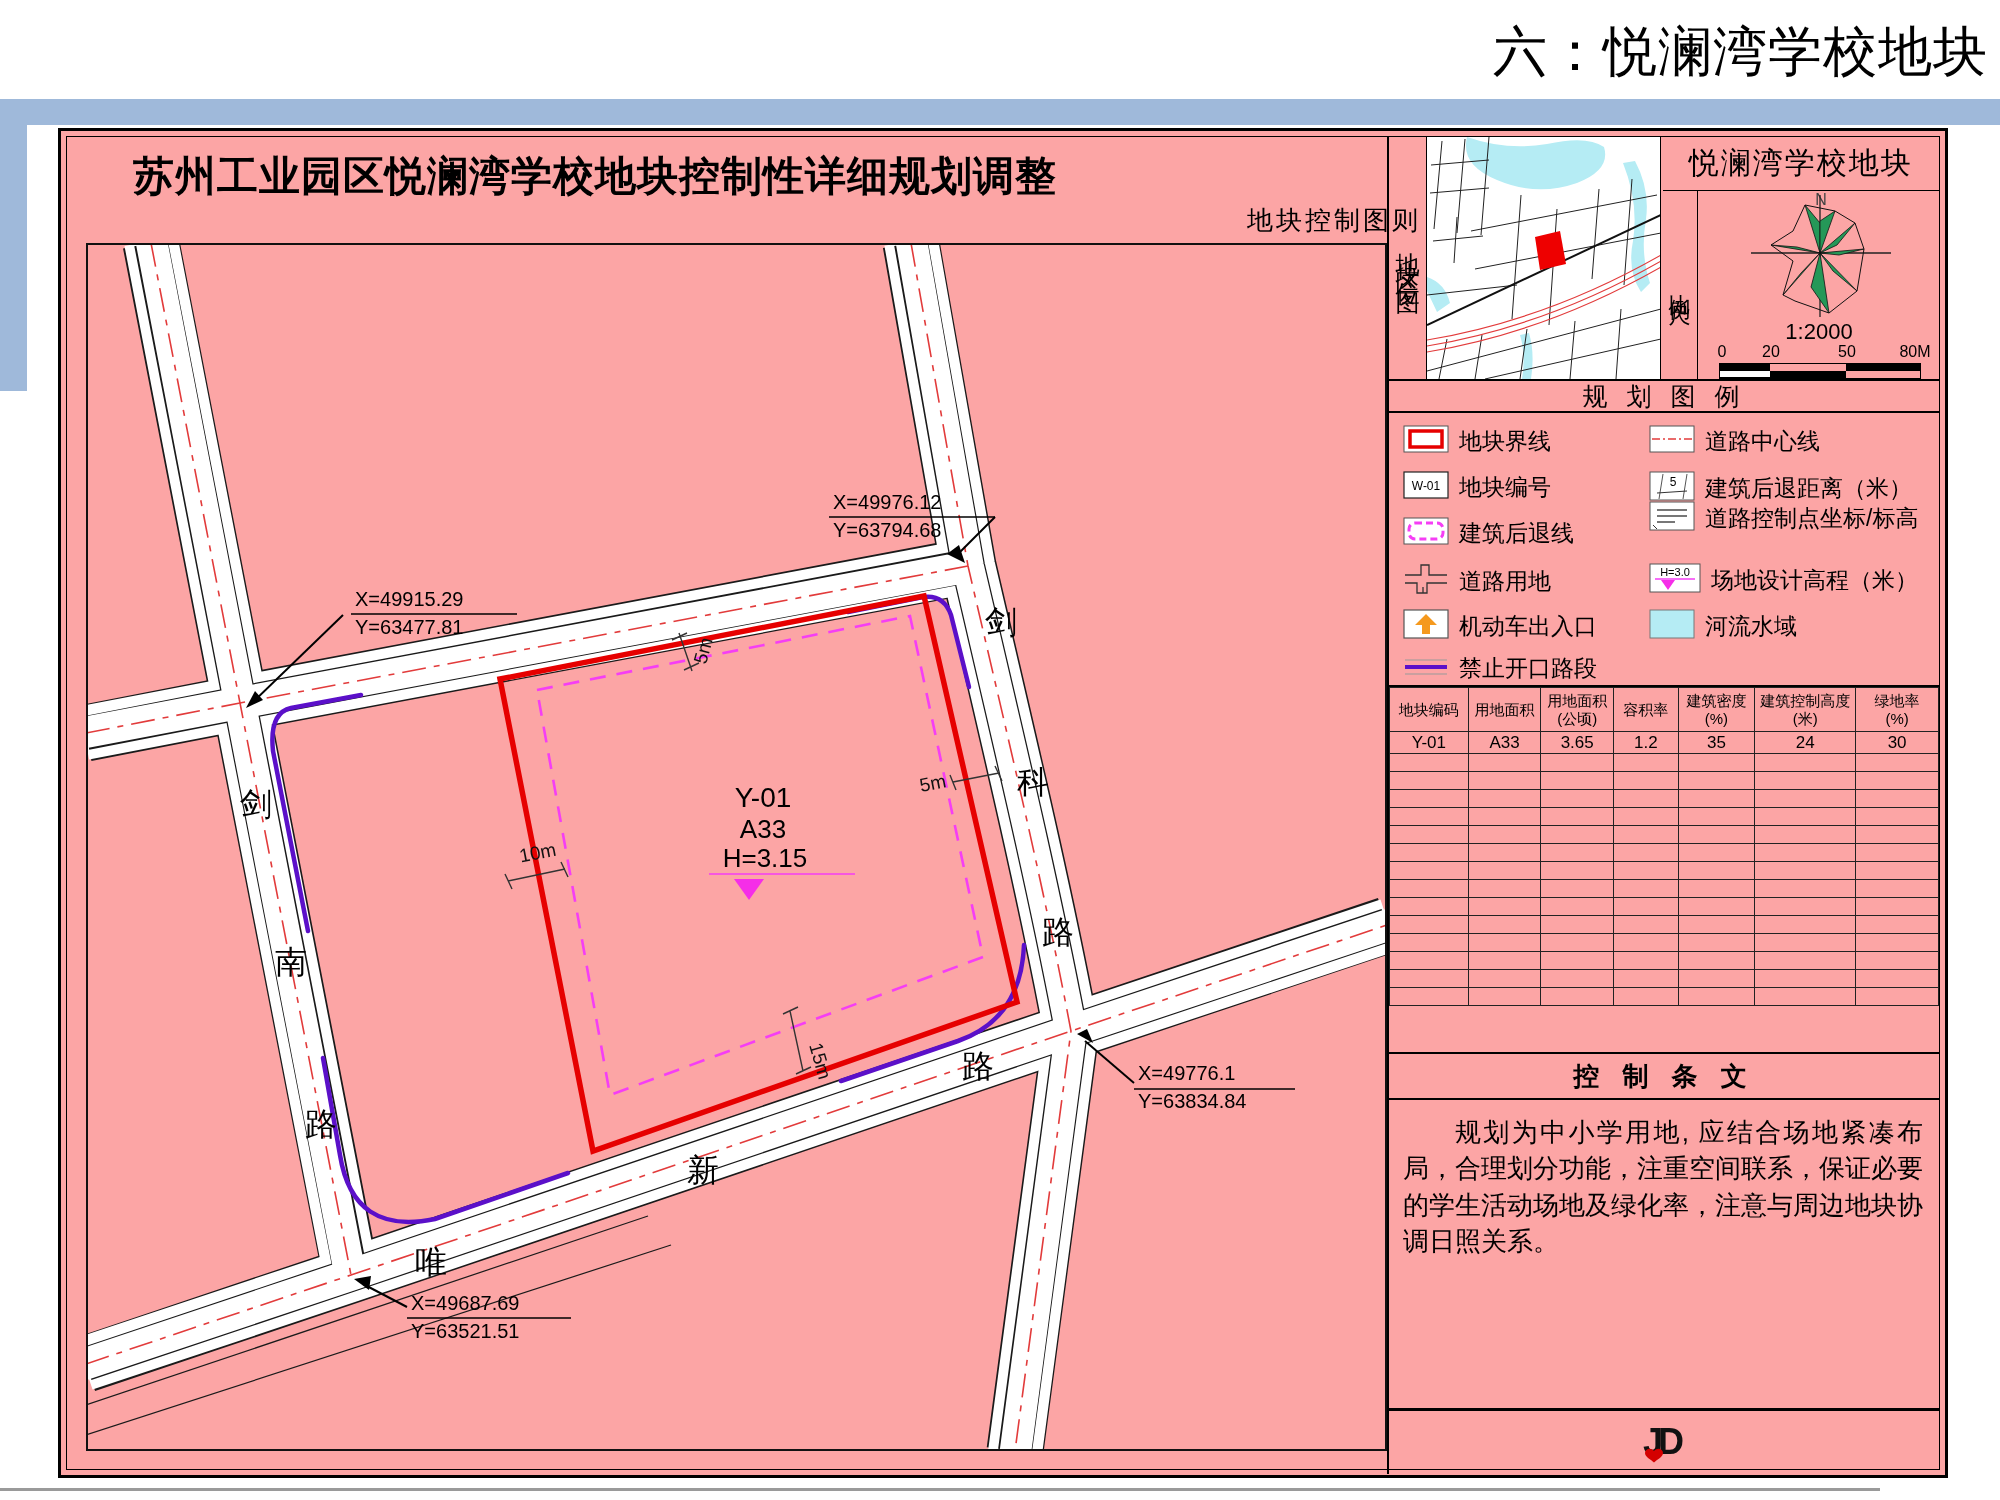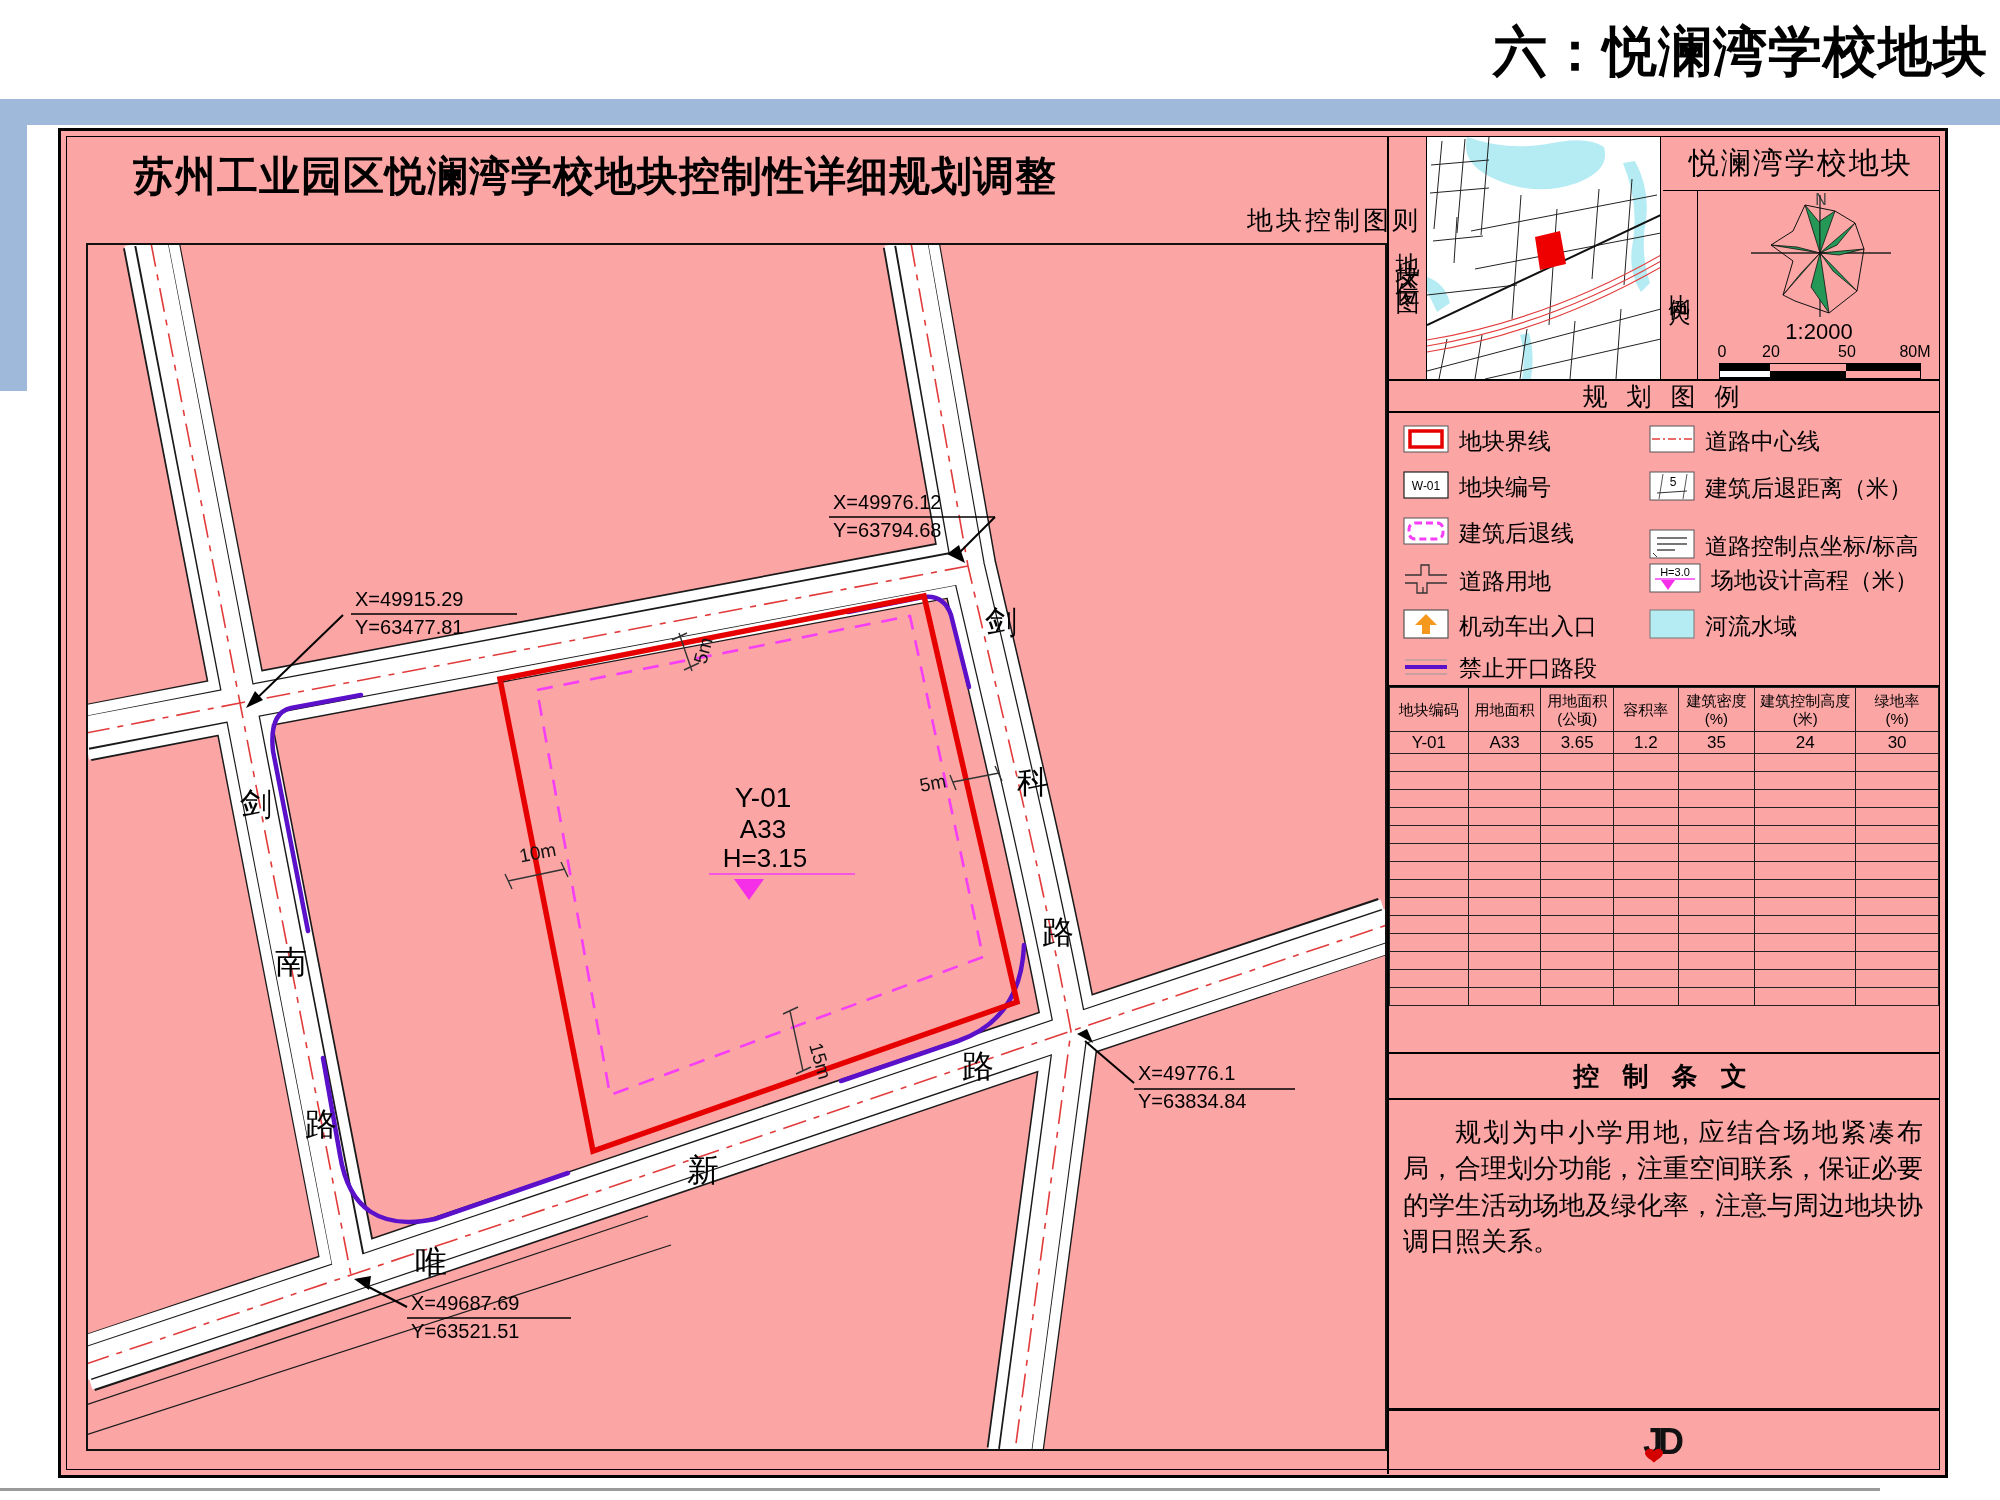--- a/index.html
+++ b/index.html
@@ -1,21 +1,21 @@
 <!DOCTYPE html>
 <html><head>
 <meta charset="utf-8">
 <style>
   html,body{margin:0;padding:0;background:#fff;}
   *{box-sizing:border-box;}
   body{font-family:"Liberation Sans","DejaVu Sans",sans-serif;}
   .stage{position:relative;width:2000px;height:1500px;background:#ffffff;overflow:hidden;}
 
   
-  .slide-title{position:absolute;top:16px;right:12px;font-size:54px;font-weight:700;color:#000;letter-spacing:1px;}
+  .slide-title{position:absolute;top:16px;right:12px;font-size:54px;font-weight:400;color:#000;letter-spacing:1px;}
   .top-band{position:absolute;left:0;top:99px;width:2000px;height:26px;background:#9fb9da;}
   .left-stripe{position:absolute;left:0;top:99px;width:27px;height:292px;background:#9fb9da;}
   .bottom-rule{position:absolute;left:0;top:1488px;width:1880px;height:3px;background:#9a9a9a;}
 
   
   .sheet{position:absolute;left:58px;top:128px;width:1890px;height:1350px;border:3px solid #000;background:#fca5a5;}
   .sheet-inner{position:absolute;left:5px;top:5px;right:5px;bottom:5px;border:1px solid #000;}
 
   .main-title{position:absolute;left:72px;top:18px;font-size:41px;font-weight:700;color:#000;letter-spacing:1px;}
   .sub-title{position:absolute;left:940px;top:72px;width:420px;text-align:right;font-size:26px;color:#000;letter-spacing:3px;}
@@ -336,21 +336,21 @@
 
         <div class="lg-item" style="left:14px;top:104px">
           <span class="icon">
             <svg width="46" height="28">
                 <rect x="1" y="1" width="44" height="26" fill="#fff" stroke="#555" stroke-width="1"></rect>
                 <rect x="6" y="6" width="34" height="16" rx="6" fill="none" stroke="#f53ef5" stroke-width="3" stroke-dasharray="7 4"></rect>
               </svg>
           </span>
           <span class="lbl">建筑后退线</span>
         </div>
-        <div class="lg-item" style="left:260px;top:116px">
+        <div class="lg-item" style="left:260px;top:88px">
           <span class="icon">
             <svg width="46" height="30">
                 <rect x="1" y="1" width="44" height="28" fill="#fff" stroke="#555" stroke-width="1"></rect>
                 <line x1="8" y1="9" x2="38" y2="9" stroke="#777" stroke-width="2"></line>
                 <line x1="8" y1="15" x2="38" y2="15" stroke="#777" stroke-width="2"></line>
                 <line x1="8" y1="21" x2="26" y2="21" stroke="#777" stroke-width="2"></line>
                 <path d="M 4 24 L 8 28" stroke="#333" stroke-width="1"></path>
               </svg>
           </span>
           <span class="lbl">道路控制点坐标/标高</span>

